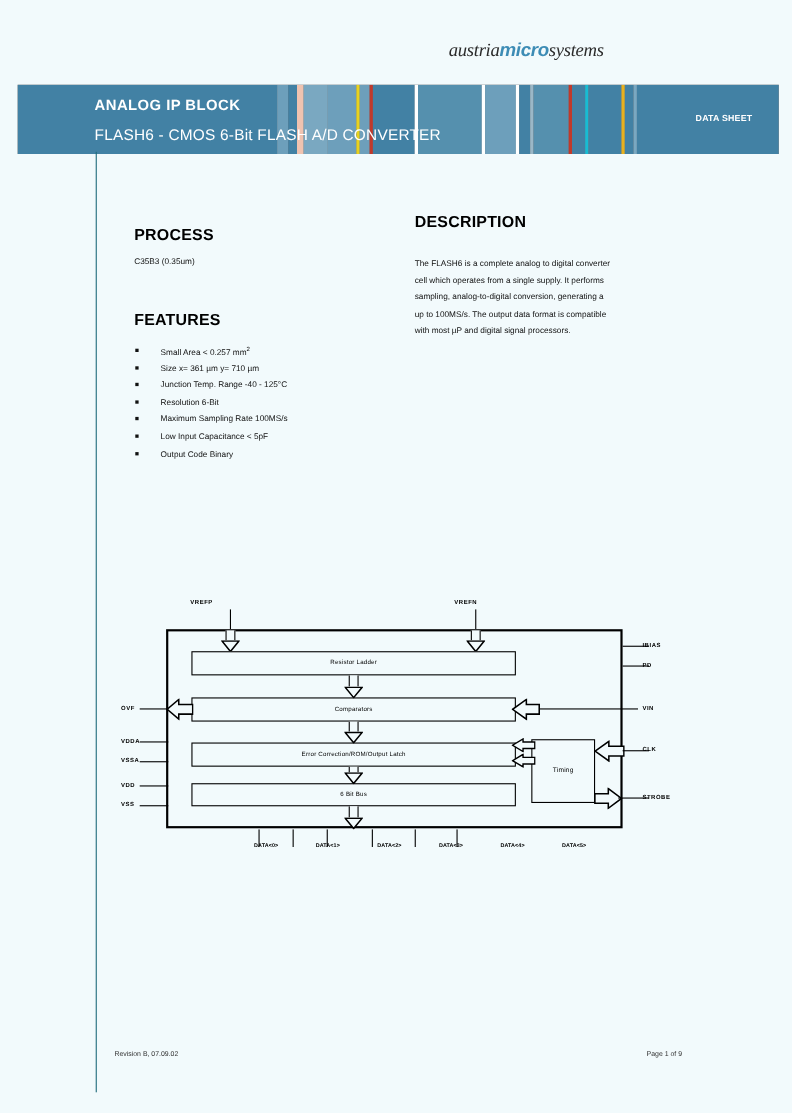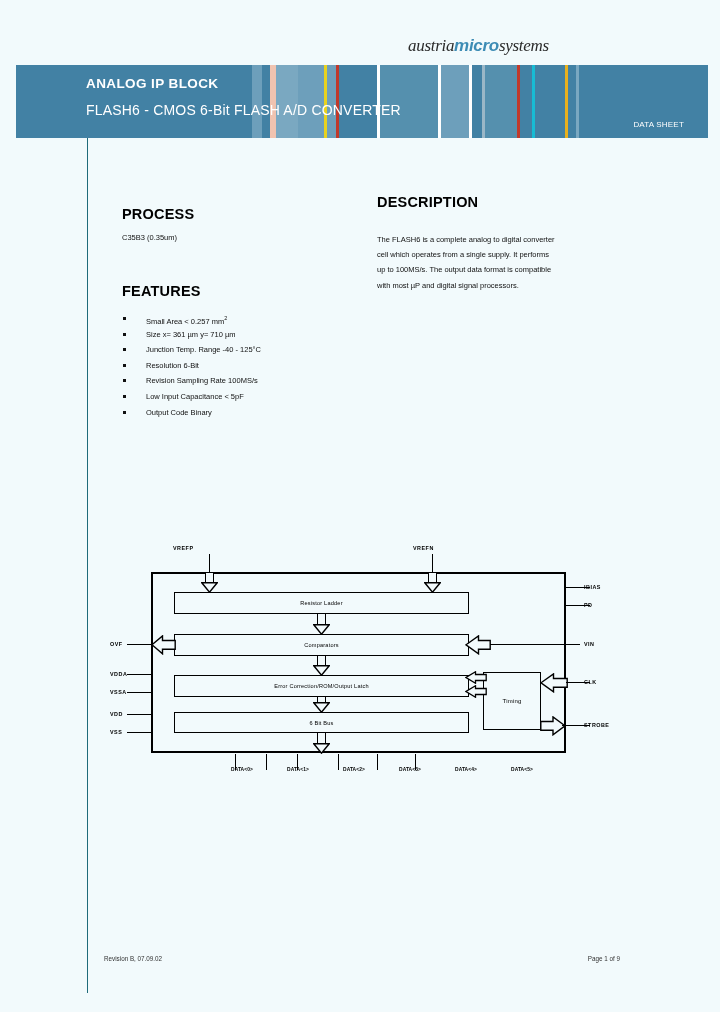--- a/index.html
+++ b/index.html
@@ -16,40 +16,40 @@
     position: absolute; left: 408px; top: 36px;
     font-family: "Liberation Serif", serif;
     font-style: italic; font-size: 17px; letter-spacing: -0.3px;
     color: #2b2b2b; white-space: nowrap;
   }
   #logo .accent { color: #3d8cb5; font-weight: bold; font-family: "Liberation Sans", sans-serif; font-style: italic; }
   #logo .plain2 { color: #2b2b2b; }
 
   
   #banner {
-    position: absolute; left: 16px; top: 65px;
-    width: 692px; height: 73px;
+    position: absolute; left: 16px; top: 77px;
+    width: 692px; height: 63px;
     background: #737373;
     overflow: hidden;
   }
   .stripe { position: absolute; top: 0; height: 73px; }
   #banner-title {
     position: absolute; left: 70px; top: 11px;
     color: #ffffff; font-size: 13.5px; font-weight: bold;
     letter-spacing: 0.4px; z-index: 5; white-space: nowrap;
   }
   #banner-sub {
     position: absolute; left: 70px; top: 37px;
     color: #ffffff; font-size: 14px; letter-spacing: 0.2px;
     z-index: 5; white-space: nowrap;
   }
   #banner-tag {
     position: absolute; right: 24px; top: 26px;
-    color: #ffffff; font-size: 8px; font-weight: normal;
-    letter-spacing: 0.2px; z-index: 5; white-space: nowrap; margin-top: 29px;
+    color: #ffffff; font-size: 8px; font-weight: bold;
+    letter-spacing: 0.2px; z-index: 5; white-space: nowrap;
   }
 
   
   #left-rule {
     position: absolute; left: 87px; top: 138px;
     width: 1px; height: 855px; background: #1f6b7a;
   }
 
   
   .sec-head {
@@ -176,29 +176,30 @@
 
   <div class="sec-head" id="process-head">PROCESS</div>
   <div id="process-val">C35B3 (0.35um)</div>
 
   <div class="sec-head" id="features-head">FEATURES</div>
   <div id="features-list">
       <div class="li">Small Area &lt; 0.257 mm<sup>2</sup></div>
       <div class="li">Size x= 361 µm y= 710 µm</div>
       <div class="li">Junction Temp. Range -40 - 125°C</div>
       <div class="li">Resolution 6-Bit</div>
-      <div class="li">Revision Sampling Rate 100MS/s</div>
+      <div class="li">Maximum Sampling Rate 100MS/s</div>
       <div class="li">Low Input Capacitance &lt; 5pF</div>
       <div class="li">Output Code Binary</div>
     </div>
 
   <div class="sec-head" id="desc-head">DESCRIPTION</div>
   <div id="desc-body">
       <div class="ln">The FLASH6 is a complete analog to digital converter</div>
       <div class="ln">cell which operates from a single supply. It performs</div>
+      <div class="ln">sampling, analog-to-digital conversion, generating a</div>
       <div class="ln">up to 100MS/s. The output data format is compatible</div>
       <div class="ln">with most µP and digital signal processors.</div>
     </div>
 
   <div id="diagram">
 
     <div class="pinlbl" style="left:63px; top:5px;">VREFP</div>
     <div class="vline" style="left:99px; top:14px; height:18px;"></div>
     <div class="pinlbl" style="left:303px; top:5px;">VREFN</div>
     <div class="vline" style="left:322px; top:14px; height:18px;"></div>

